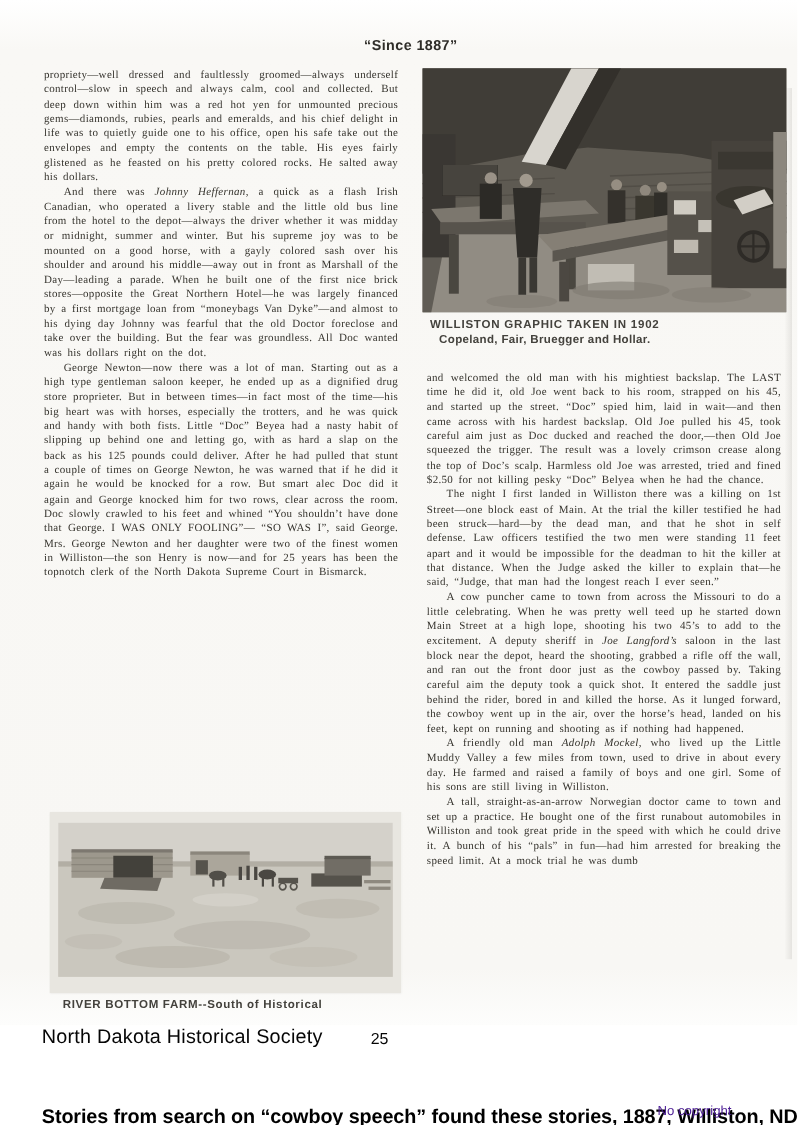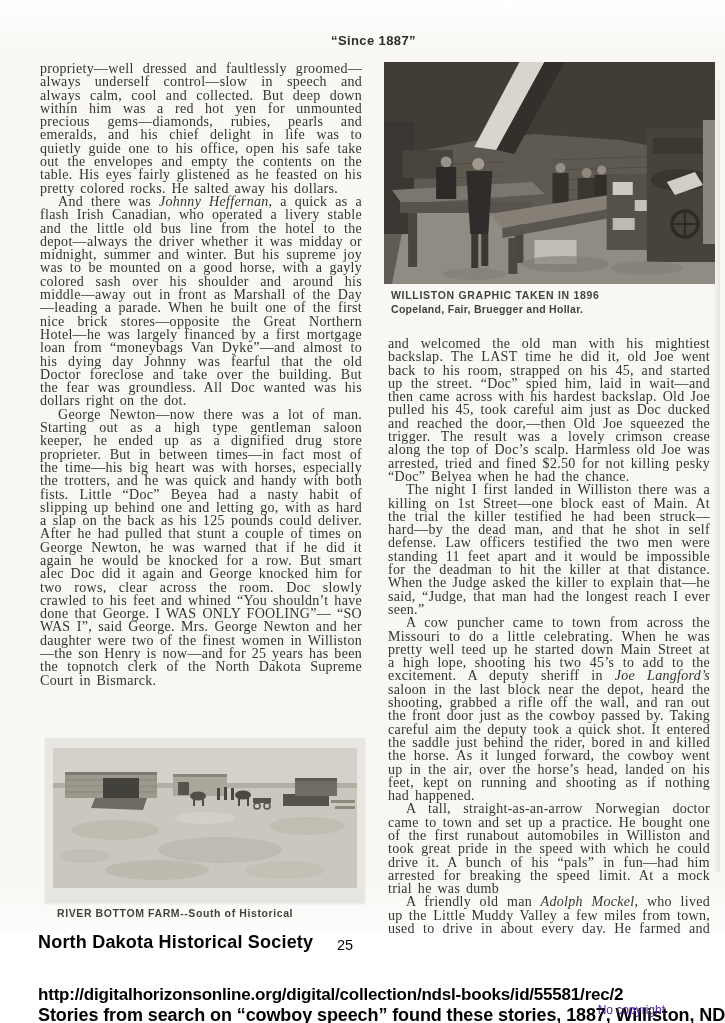--- a/index.html
+++ b/index.html
@@ -10,40 +10,40 @@
   .page{position:absolute;inset:0;background:#ffffff;}
   .scan{position:absolute;left:0;top:0;width:725px;height:932px;
     background:linear-gradient(180deg,#ffffff 0px,#f9f8f5 45px,#f8f7f4 880px,#fdfdfc 932px);}
   .scan::after{content:"";position:absolute;right:5px;top:80px;bottom:60px;width:7px;
     background:linear-gradient(to right,rgba(60,55,45,0),rgba(60,55,45,.10));}
   .running-head{position:absolute;top:33px;left:0;right:0;text-align:center;
     transform:translateX(11px);
     font-family:"Liberation Sans", sans-serif;font-weight:bold;font-size:13px;
     letter-spacing:.4px;color:#2f2d29;}
   .col{position:absolute;width:322px;text-align:justify;color:#35332d;
-    font-size:14px;line-height:13.3px;letter-spacing:.3px;word-spacing:2px;}
+    font-size:10px;line-height:13.3px;letter-spacing:.3px;word-spacing:2px;}
   .col p{margin:0;}
   .col p.indent{text-indent:18px;}
   .it{font-style:italic;}
   .col-left{left:40px;top:62px;height:676px;overflow:hidden;}
   .col-right-text{left:388px;top:337px;height:598px;overflow:hidden;}
   .photo-top{position:absolute;left:384px;top:62px;width:331px;height:222px;}
   .photo-top svg,.photo-bottom svg{display:block;width:100%;height:100%;}
   .caption-top{position:absolute;left:391px;top:289px;
     font-family:"Liberation Sans", sans-serif;font-weight:bold;
     font-size:10.5px;line-height:13.5px;color:#44423d;}
   .caption-top .line1{letter-spacing:.7px;}
-  .caption-top .line2{letter-spacing:.3px;}
+  .caption-top .line2{letter-spacing:.3px;text-align:center;}
   .photo-bottom{position:absolute;left:45px;top:738px;width:320px;height:165px;
     box-shadow:0 1px 2px rgba(0,0,0,.08);}
   .caption-bottom{position:absolute;left:57px;top:907px;
     font-family:"Liberation Sans", sans-serif;font-weight:bold;
     font-size:10.5px;letter-spacing:.6px;color:#44423d;}
   .footer-source{position:absolute;left:38px;top:932px;
-    font-family:"Liberation Sans", sans-serif;font-weight:bold;font-size:18px;
+    font-family:"Liberation Sans", sans-serif;font-weight:normal;font-size:18px;
     letter-spacing:.2px;color:#050505;}
   .footer-page{position:absolute;left:337px;top:937px;
     font-family:"Liberation Sans", sans-serif;font-size:14.5px;color:#050505;}
   .footer-note{position:absolute;left:38px;top:959px;white-space:nowrap;
     font-family:"Liberation Sans", sans-serif;font-weight:bold;font-size:18px;
     letter-spacing:-.1px;color:#000;margin-top:46px;}
   .footer-url{position:absolute;left:38px;top:985px;white-space:nowrap;
     font-family:"Liberation Sans", sans-serif;font-weight:bold;font-size:17px;
     letter-spacing:-.2px;color:#000;}
   .footer-copyright{position:absolute;left:480px;top:1003px;width:185px;text-align:right;
@@ -118,30 +118,30 @@
       <line x1="300" y1="150" x2="300" y2="174" stroke="#2e2b27" stroke-width="2"></line>
       <line x1="288" y1="162" x2="312" y2="162" stroke="#2e2b27" stroke-width="2"></line>
       <rect x="318" y="58" width="12" height="124" fill="#8c877e"></rect>
       <ellipse cx="180" cy="202" rx="44" ry="8" fill="#7f7a71" opacity="0.6"></ellipse>
       <ellipse cx="90" cy="212" rx="32" ry="6" fill="#7f7a71" opacity="0.5"></ellipse>
       <ellipse cx="262" cy="206" rx="36" ry="7" fill="#7f7a71" opacity="0.5"></ellipse>
     </svg>
   </figure>
 
   <div class="caption-top">
-    <div class="line1">WILLISTON GRAPHIC TAKEN IN 1896</div>
+    <div class="line1">WILLISTON GRAPHIC TAKEN IN 1902</div>
     <div class="line2">Copeland, Fair, Bruegger and Hollar.</div>
   </div>
 
   <div class="col col-right-text">
       <p class=""><span>and welcomed the old man with his mightiest backslap. The LAST time he did it, old Joe went back to his room, strapped on his 45, and started up the street. “Doc” spied him, laid in wait—and then came across with his hardest backslap. Old Joe pulled his 45, took careful aim just as Doc ducked and reached the door,—then Old Joe squeezed the trigger. The result was a lovely crimson crease along the top of Doc’s scalp. Harmless old Joe was arrested, tried and fined $2.50 for not killing pesky “Doc” Belyea when he had the chance.</span></p>
       <p class="indent"><span>The night I first landed in Williston there was a killing on 1st Street—one block east of Main. At the trial the killer testified he had been struck—hard—by the dead man, and that he shot in self defense. Law officers testified the two men were standing 11 feet apart and it would be impossible for the deadman to hit the killer at that distance. When the Judge asked the killer to explain that—he said, “Judge, that man had the longest reach I ever seen.”</span></p>
       <p class="indent"><span>A cow puncher came to town from across the Missouri to do a little celebrating. When he was pretty well teed up he started down Main Street at a high lope, shooting his two 45’s to add to the excitement. A deputy sheriff in </span><span class="it">Joe Langford’s</span><span> saloon in the last block near the depot, heard the shooting, grabbed a rifle off the wall, and ran out the front door just as the cowboy passed by. Taking careful aim the deputy took a quick shot. It entered the saddle just behind the rider, bored in and killed the horse. As it lunged forward, the cowboy went up in the air, over the horse’s head, landed on his feet, kept on running and shooting as if nothing had happened.</span></p>
+      <p class="indent"><span>A friendly old man </span><span class="it">Adolph Mockel</span><span>, who lived up the Little Muddy Valley a few miles from town, used to drive in about every day. He farmed and raised a family of boys and one girl. Some of his sons are still living in Williston.</span></p>
       <p class="indent"><span>A tall, straight-as-an-arrow Norwegian doctor came to town and set up a practice. He bought one of the first runabout automobiles in Williston and took great pride in the speed with which he could drive it. A bunch of his “pals” in fun—had him arrested for breaking the speed limit. At a mock trial he was dumb</span></p>
-      <p class="indent"><span>A friendly old man </span><span class="it">Adolph Mockel</span><span>, who lived up the Little Muddy Valley a few miles from town, used to drive in about every day. He farmed and raised a family of boys and one girl. Some of his sons are still living in Williston.</span></p>
     </div>
 
   <figure class="photo-bottom" style="margin:0">
     <svg viewBox="0 0 320 165" preserveAspectRatio="none" role="img">
       <rect width="320" height="165" fill="#e8e6e0"></rect>
       <rect x="8" y="10" width="304" height="140" fill="#d4d1ca"></rect>
       <rect x="8" y="45" width="304" height="5" fill="#aca89d" opacity="0.85"></rect>
       <rect x="8" y="50" width="304" height="100" fill="#cac7be"></rect>
       <rect x="20" y="36" width="92" height="24" fill="#9d988d"></rect>
       <g stroke="#8a857b" stroke-width="1">
@@ -180,15 +180,14 @@
       <ellipse cx="240" cy="132" rx="40" ry="9" fill="#bdb9ae" opacity="0.5"></ellipse>
       <ellipse cx="160" cy="80" rx="30" ry="6" fill="#d9d6ce" opacity="0.6"></ellipse>
     </svg>
   </figure>
 
   <div class="caption-bottom">RIVER BOTTOM FARM--South of Historical</div>
 
   <div class="footer-source">North Dakota Historical Society</div>
   <div class="footer-page">25</div>
   <div class="footer-note">Stories from search on “cowboy speech” found these stories, 1887, Williston, ND</div>
-  <div class="footer-url">http://digitalhorizonsonline.org/digital/collection/ndsl-books/id/55581/rec/2</div>
   <div class="footer-copyright">No copyright</div>
 </div>
 
 </body></html>

